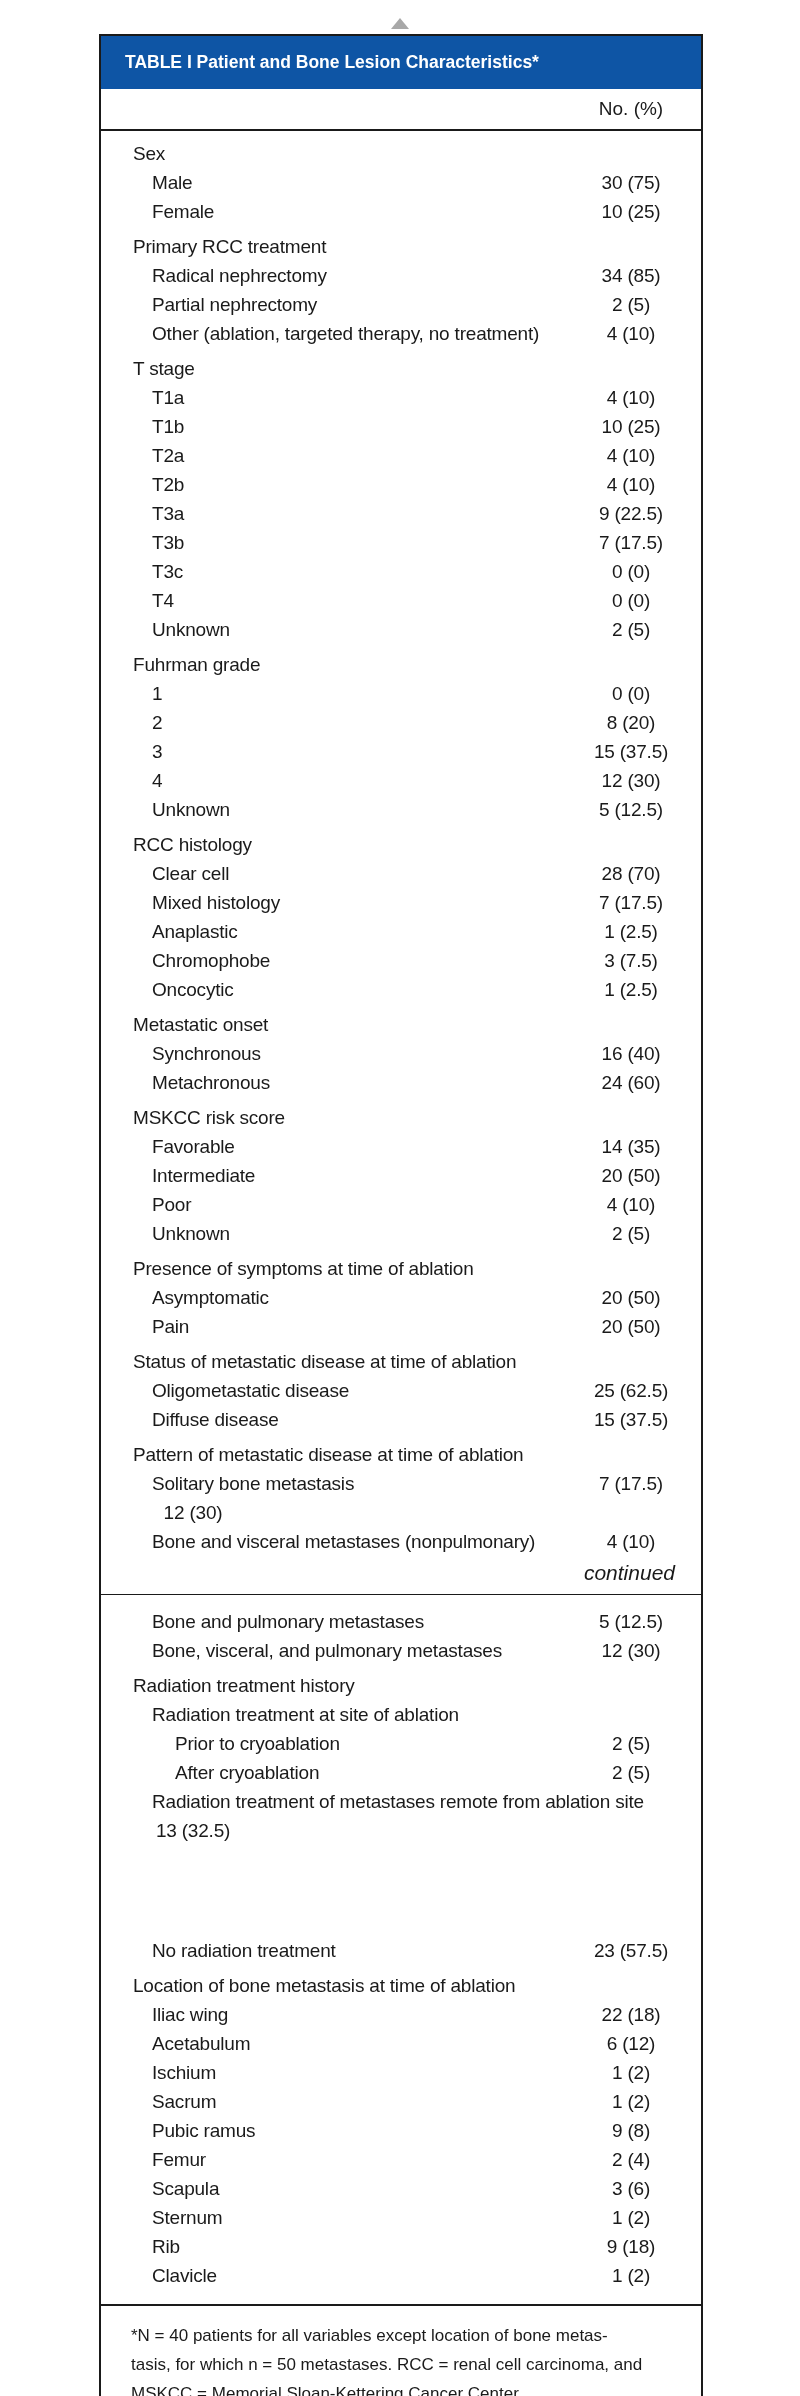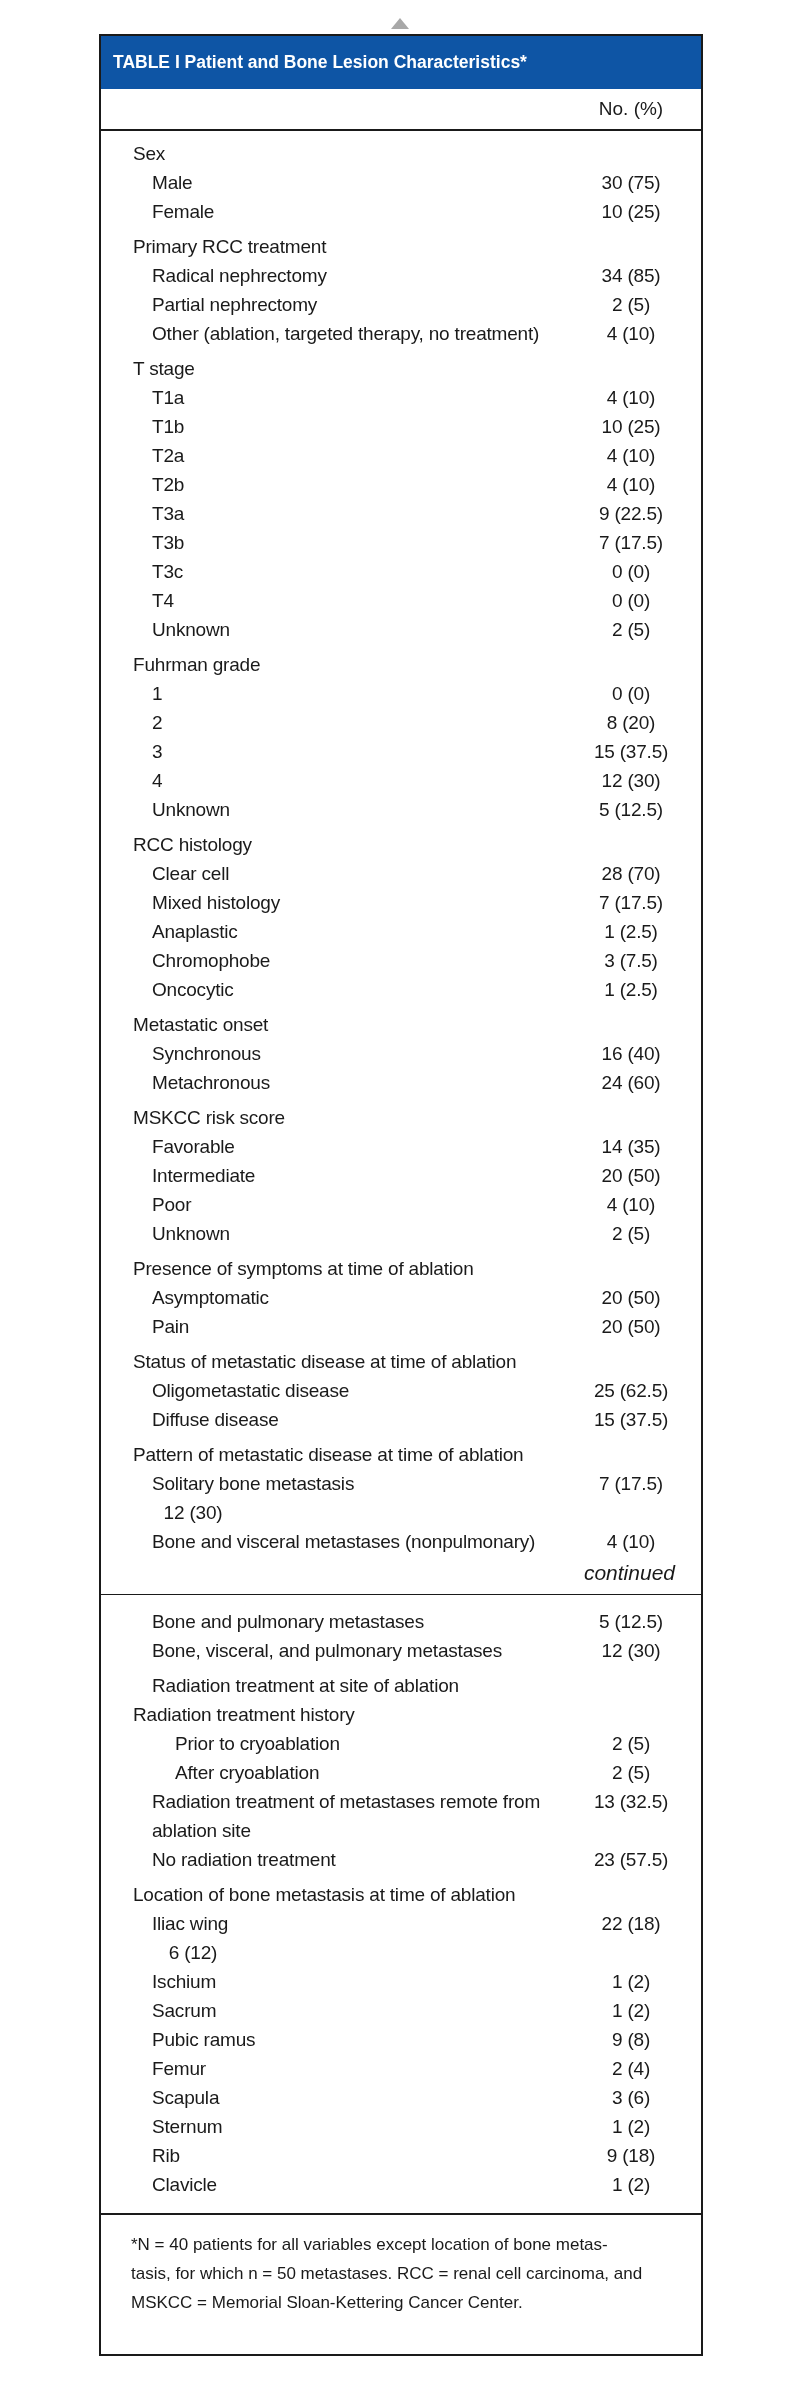--- a/index.html
+++ b/index.html
@@ -20,21 +20,21 @@
     box-sizing:border-box;
     border:2px solid #1a1a1a;
     background:#ffffff;
   }
   .title-bar{
     height:53px;
     background:#0e55a5;
     color:#ffffff;
     display:flex;
     align-items:center;
-    padding-left:12px;
+    padding-left:24px;
     font-weight:bold;
     font-size:17.5px;
   }
   .col-header-row{
     height:40px;
     position:relative;
     border-bottom:2px solid #1a1a1a;
   }
   .col-header{
     position:absolute;
@@ -55,21 +55,21 @@
   .section.no-header{margin-top:12px;}
   .row{
     display:flex;
     align-items:center;
     min-height:29px;
   }
   .row .lbl{flex:1 1 auto; padding-right:6px;}
   .row .val{flex:0 0 120px; width:120px; text-align:center;}
   .row.indent-1 .lbl{padding-left:19px;}
   .row.indent-2 .lbl{padding-left:42px;}
-  .row.multiline{align-items:flex-start; line-height:29px;}
+  .row.multiline{align-items:flex-start; line-height:29px;flex-direction:column;}
   .continued-row{
     text-align:right;
     font-style:italic;
     font-size:21px;
     letter-spacing:0;
     padding:5px 16px 9px 0;
   }
   .hr-divider{
     border-top:1.5px solid #1a1a1a;
     margin:0 -10px 7px -32px;
@@ -314,26 +314,26 @@
           <div class="row indent-1">
             <span class="lbl">Bone and pulmonary metastases</span>
             <span class="val">5 (12.5)</span>
           </div>
           <div class="row indent-1">
             <span class="lbl">Bone, visceral, and pulmonary metastases</span>
             <span class="val">12 (30)</span>
           </div>
         </div>
         <div class="section">
+          <div class="row header-row indent-0">
+            <span class="lbl">Radiation treatment history</span>
+          </div>
           <div class="row indent-1">
             <span class="lbl">Radiation treatment at site of ablation</span>
             <span class="val"></span>
-          </div>
-          <div class="row header-row indent-0">
-            <span class="lbl">Radiation treatment history</span>
           </div>
           <div class="row indent-2">
             <span class="lbl">Prior to cryoablation</span>
             <span class="val">2 (5)</span>
           </div>
           <div class="row indent-2">
             <span class="lbl">After cryoablation</span>
             <span class="val">2 (5)</span>
           </div>
           <div class="row indent-1 multiline">
@@ -347,20 +347,21 @@
         </div>
         <div class="section">
           <div class="row header-row indent-0">
             <span class="lbl">Location of bone metastasis at time of ablation</span>
           </div>
           <div class="row indent-1">
             <span class="lbl">Iliac wing</span>
             <span class="val">22 (18)</span>
           </div>
           <div class="row indent-1">
+            <span class="lbl">Acetabulum</span>
             <span class="val">6 (12)</span>
           </div>
           <div class="row indent-1">
             <span class="lbl">Ischium</span>
             <span class="val">1 (2)</span>
           </div>
           <div class="row indent-1">
             <span class="lbl">Sacrum</span>
             <span class="val">1 (2)</span>
           </div>

